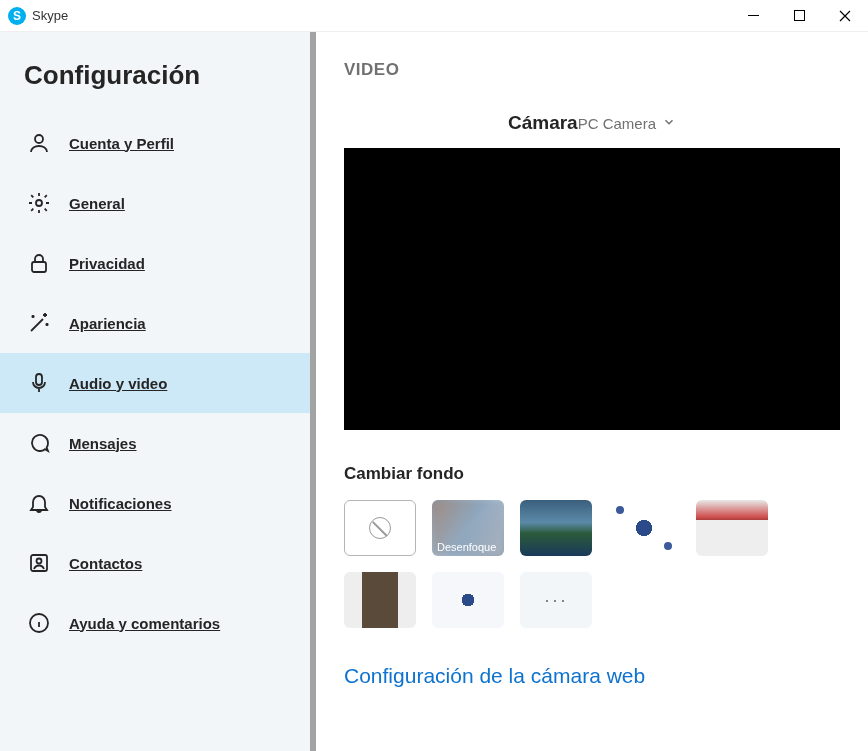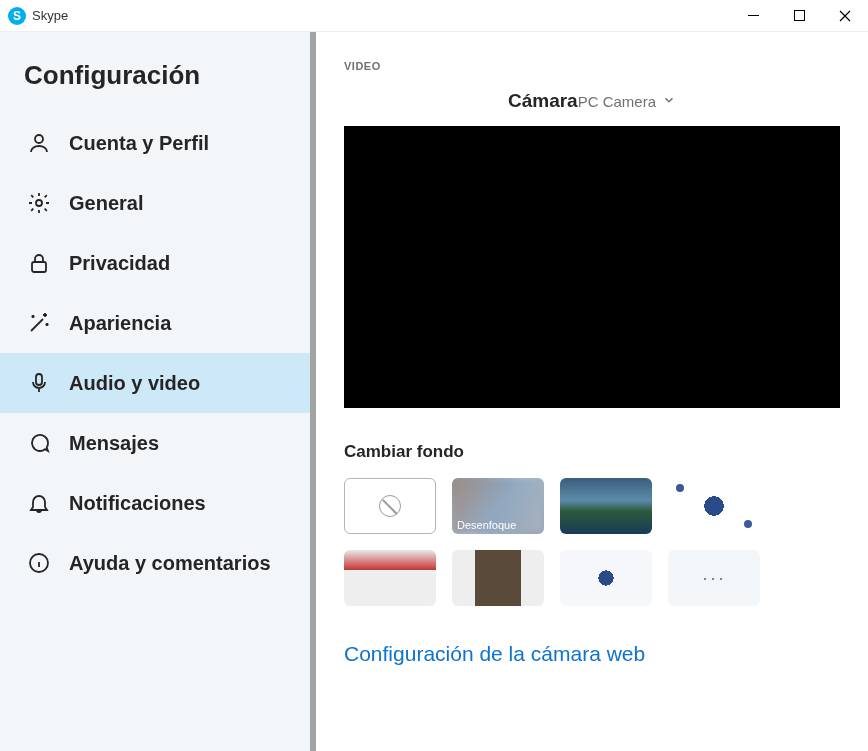--- a/index.html
+++ b/index.html
@@ -94,34 +94,35 @@
       align-items: center;
       justify-content: center;
       flex-shrink: 0;
     }
     .sidebar-item .icon svg {
       stroke: #252525;
       stroke-width: 1.8;
       fill: none;
     }
     .sidebar-item-label {
-      font-size: 20px;
+      font-size: 15px;
       font-weight: 600;
+      text-decoration: underline;
     }
     .main {
       flex: 1;
       padding: 28px 28px 20px 28px;
       overflow-y: auto;
     }
     .section-label {
-      font-size: 11px;
+      font-size: 17px;
       font-weight: 700;
       letter-spacing: 0.5px;
       color: #717171;
-      margin-bottom: 18px;
+      margin-bottom: 32px;
     }
     .row {
       display: flex;
       justify-content: center;
       align-items: center;
       margin-bottom: 14px;
     }
     .row-title {
       font-size: 19px;
       font-weight: 600;
@@ -146,21 +147,21 @@
       color: #252525;
       margin-top: 34px;
       margin-bottom: 16px;
     }
     .bg-grid {
       display: flex;
       flex-wrap: wrap;
       gap: 16px;
     }
     .bg-tile {
-      width: 92px;
+      width: 72px;
       height: 56px;
       border-radius: 6px;
       background: #d9e2eb;
       position: relative;
       cursor: pointer;
       overflow: hidden;
       display: flex;
       align-items: center;
       justify-content: center;
     }
@@ -326,20 +327,30 @@
     <div class="sidebar-item">
       <span class="icon">
         <svg width="24" height="24" viewBox="0 0 24 24">
             <path d="M6 16V11a6 6 0 0 1 12 0v5l2 3H4l2-3z"></path>
             <path d="M10 19a2 2 0 0 0 4 0"></path>
           </svg>
       </span>
       <span class="sidebar-item-label">Notificaciones</span>
     </div>
 
+    <div class="sidebar-item">
+      <span class="icon">
+        <svg width="24" height="24" viewBox="0 0 24 24">
+            <rect x="4" y="4" width="16" height="16" rx="2"></rect>
+            <circle cx="12" cy="10" r="2.5"></circle>
+            <path d="M7 18c1-2.5 3-3.5 5-3.5s4 1 5 3.5"></path>
+          </svg>
+      </span>
+      <span class="sidebar-item-label">Contactos</span>
+    </div>
 
     <div class="sidebar-item">
       <span class="icon">
         <svg width="24" height="24" viewBox="0 0 24 24">
             <circle cx="12" cy="12" r="9"></circle>
             <path d="M12 8h.01M12 11v5"></path>
           </svg>
       </span>
       <span class="sidebar-item-label">Ayuda y comentarios</span>
     </div>

